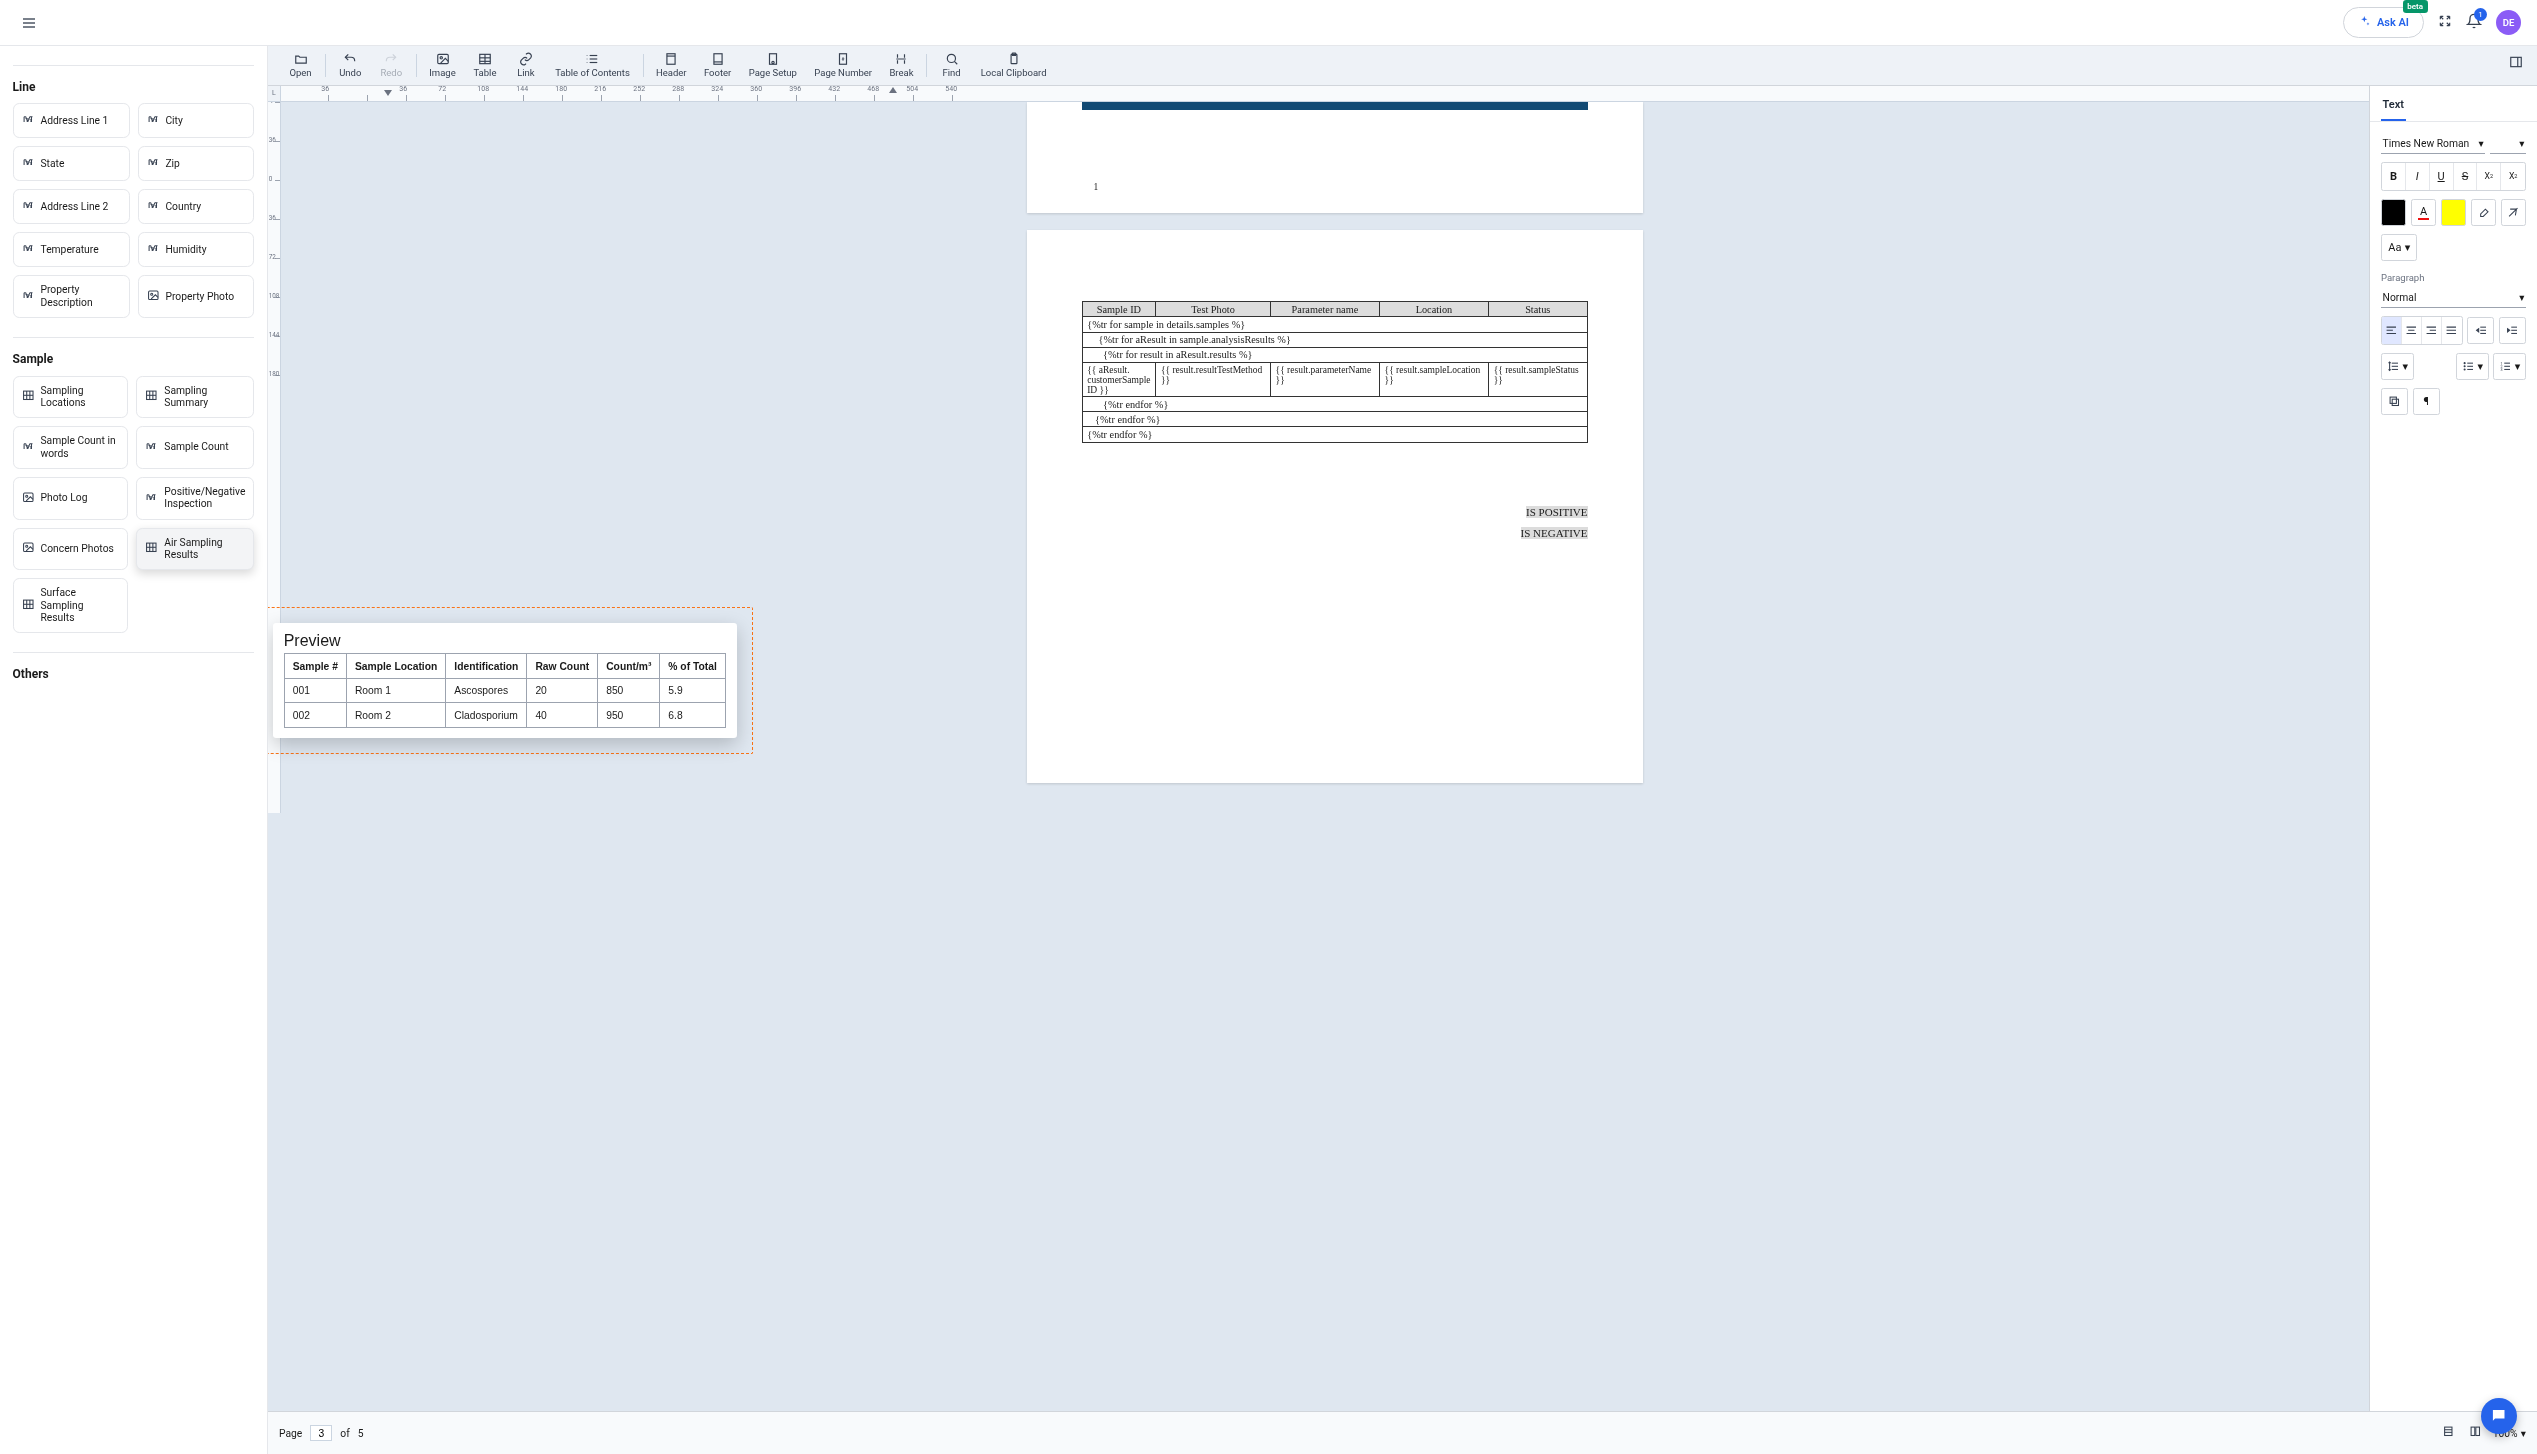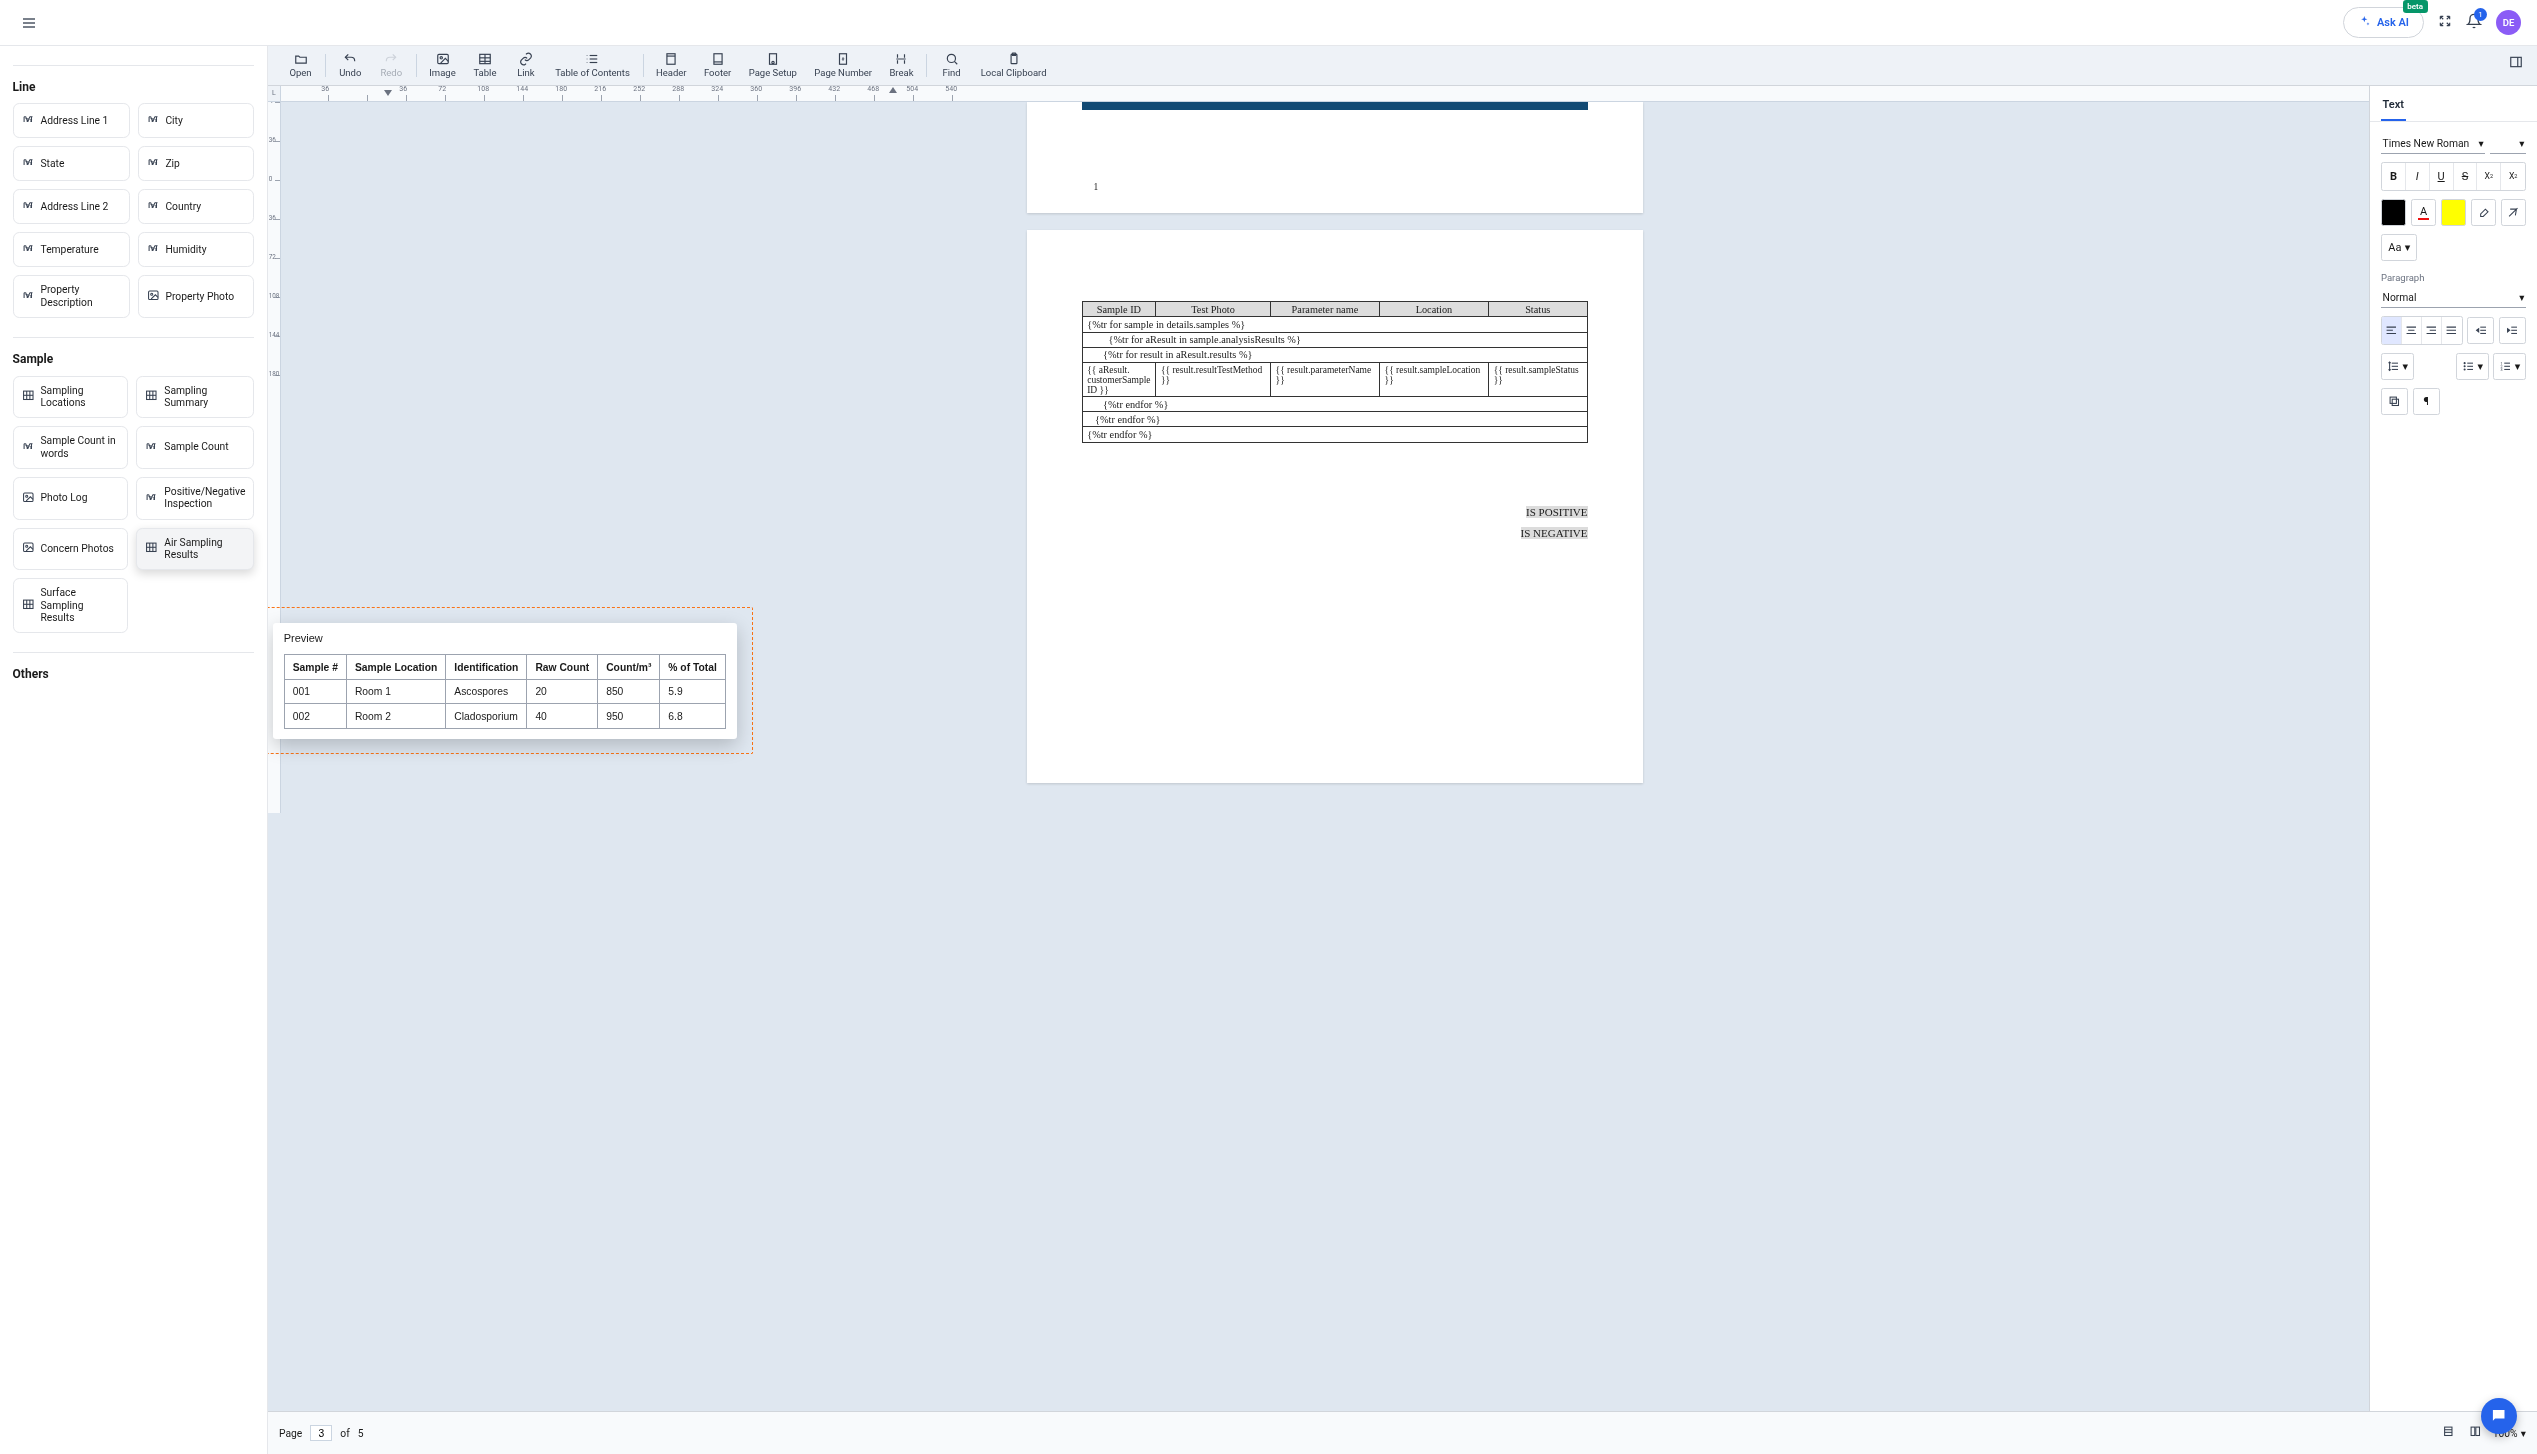--- a/index.html
+++ b/index.html
@@ -131,21 +131,21 @@
 
 .drop-zone {
   position:absolute; border:1.6px dashed #f97316; border-radius:1.6px;
   pointer-events:none; z-index:5;
 }
 .preview-panel {
   position:absolute; background:#fff; border-radius:3.2px;
   box-shadow:0 6.3px 19px rgba(0,0,0,0.2); z-index:6; padding:9.5px 11px;
   font-family: -apple-system, Arial, sans-serif;
 }
-.preview-panel h4 { font-size:11px; font-weight:500; margin-bottom:10px; }
+.preview-panel h4 { font-size:16px; font-weight:500; margin-bottom:3px; }
 .preview-table { border-collapse:collapse; font-size:10.3px; }
 .preview-table th, .preview-table td { border:0.8px solid #9ca3af; padding:6.3px 8px; }
 .preview-table th { font-weight:600; text-align:left; }
 
 
 .right-panel {
   width: 168px; background:#fff; border-left:0.8px solid #d1d5db;
   display:flex; flex-direction:column;
 }
 .rp-tabs { padding:8px 11px 0 11px; border-bottom:0.8px solid #e5e7eb; }
@@ -672,21 +672,21 @@
                       <th>Parameter name</th>
                       <th>Location</th>
                       <th>Status</th>
                     </tr>
                   </thead>
                 <tbody id="doc-tbody">
                     <tr>
                       <td colspan="5" style="padding-left: 4.7px;">{%tr for sample in details.samples %}</td>
                     </tr>
                     <tr>
-                      <td colspan="5" style="padding-left: 26px;">{%tr for aResult in sample.analysisResults %}</td>
+                      <td colspan="5" style="padding-left: 16px;">{%tr for aResult in sample.analysisResults %}</td>
                     </tr>
                     <tr>
                       <td colspan="5" style="padding-left: 20.5px;">{%tr for result in aResult.results %}</td>
                     </tr>
                     <tr>
                       <td style="white-space: pre-line; font-size: 9.5px;">{{ aResult.
 customerSample
 ID }}</td>
                       <td style="white-space: pre-line; font-size: 9.5px;">{{ result.resultTestMethod }}</td>
                       <td style="white-space: pre-line; font-size: 9.5px;">{{ result.parameterName }}</td>

